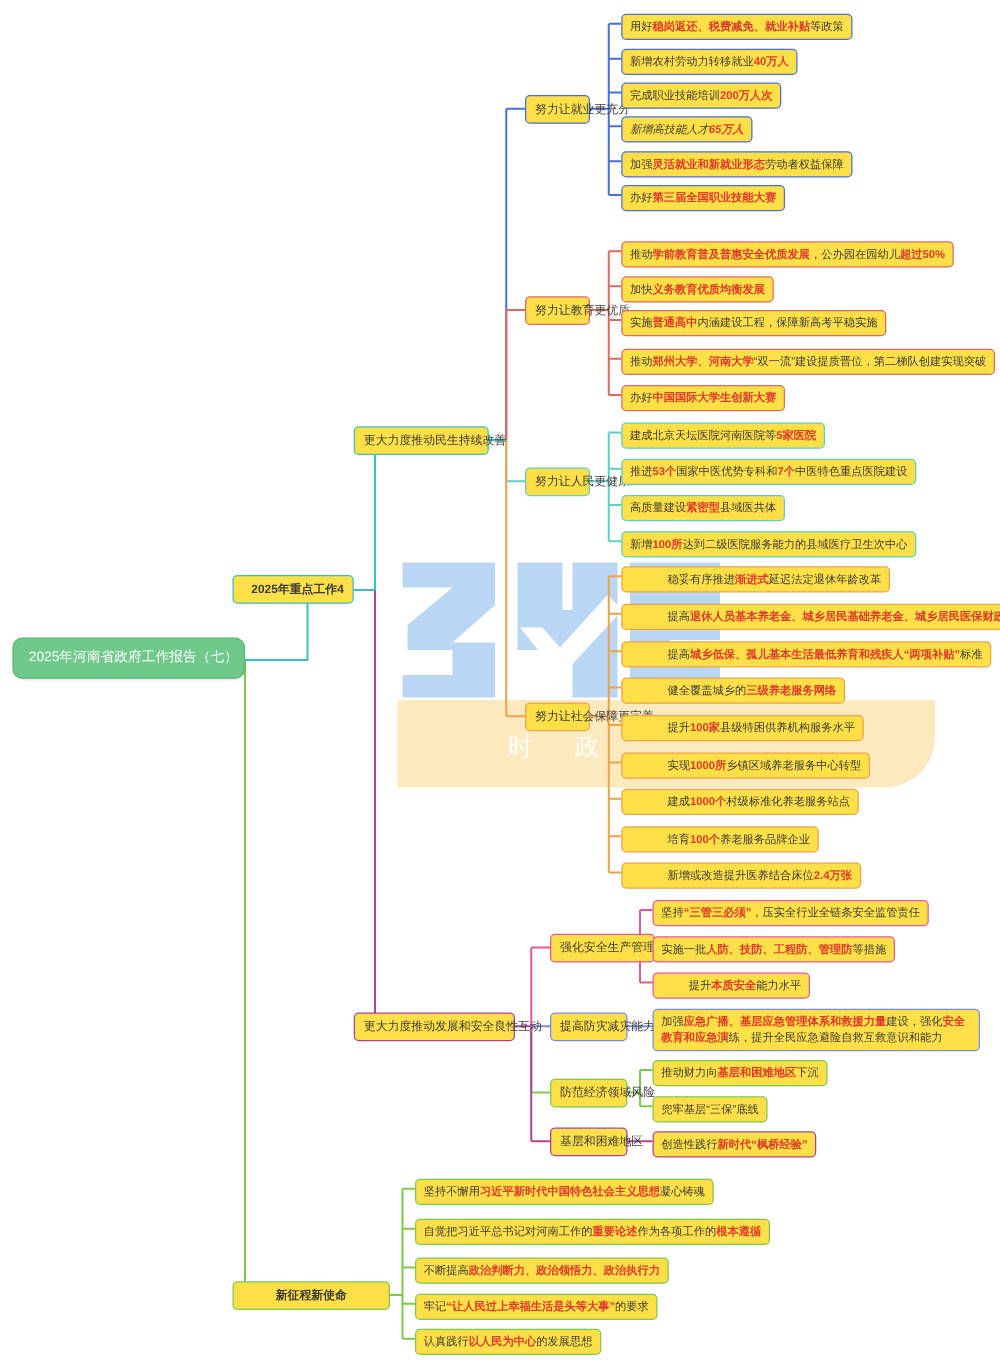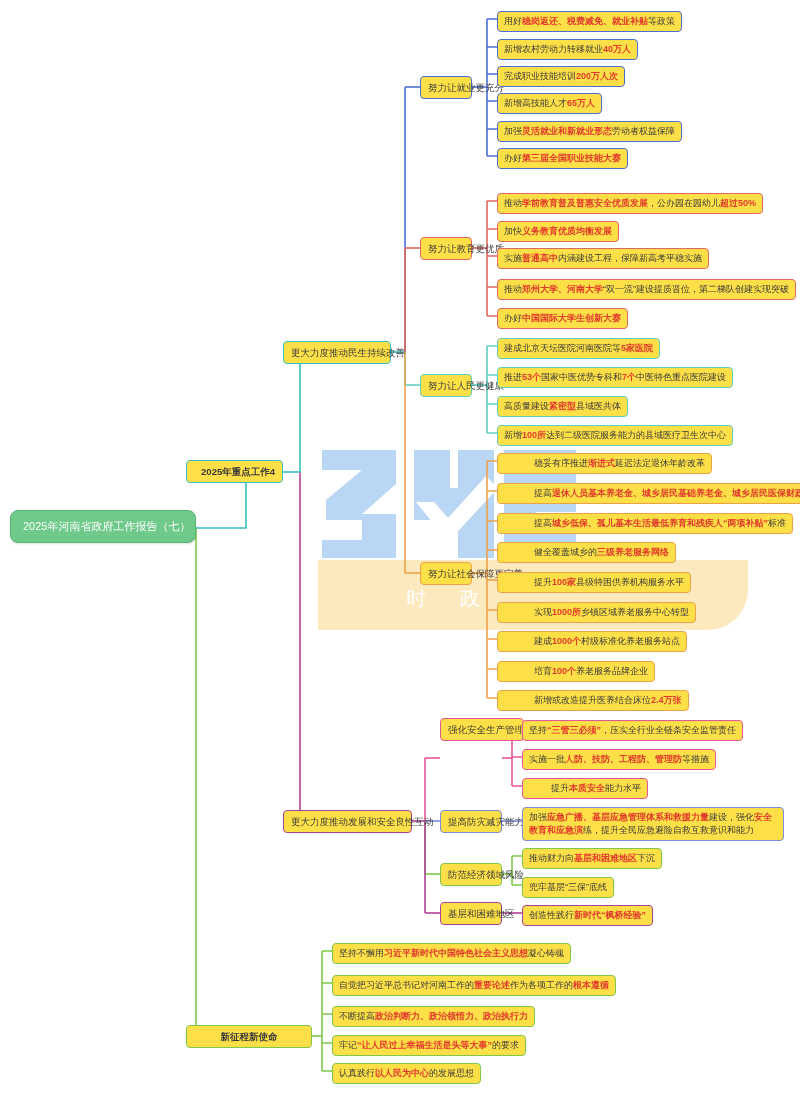--- a/index.html
+++ b/index.html
@@ -154,30 +154,30 @@
   <div class="node lvl1" style="left:186px;top:460px;width:97px;text-align:right;">2025年重点工作4</div>
   <div class="node lvl1 lvl2-c" style="left:186px;top:1025px;width:126px;text-align:center;">新征程新使命</div>
 
   <div class="node mid lvl2-a" style="left:283px;top:341px;width:108px;">更大力度推动民生持续改善</div>
   <div class="node mid lvl2-b" style="left:283px;top:810px;width:129px;">更大力度推动发展和安全良性互动</div>
 
   <div class="node mid b1" style="left:420px;top:76px;width:52px;">努力让就业更充分</div>
   <div class="node mid b2" style="left:420px;top:237px;width:52px;">努力让教育更优质</div>
   <div class="node mid b3" style="left:420px;top:374px;width:52px;">努力让人民更健康</div>
   <div class="node mid b4" style="left:420px;top:562px;width:52px;">努力让社会保障更完善</div>
-  <div class="node mid b5" style="left:440px;top:718px;width:84px;">强化安全生产管理</div>
+  <div class="node mid b5" style="left:440px;top:747px;width:84px;">强化安全生产管理</div>
   <div class="node mid b6" style="left:440px;top:810px;width:62px;">提高防灾减灾能力</div>
   <div class="node mid b7" style="left:440px;top:863px;width:62px;">防范经济领域风险</div>
   <div class="node mid b8" style="left:440px;top:902px;width:62px;">基层和困难地区</div>
 
   <div id="leaves">
       <div class="node b1" style="left: 497px; top: 11px;"><span>用好</span><span class="hl">稳岗返还、税费减免、就业补贴</span><span>等政策</span></div>
       <div class="node b1" style="left: 497px; top: 39px;"><span>新增农村劳动力转移就业</span><span class="hl">40万人</span></div>
       <div class="node b1" style="left: 497px; top: 66px;"><span>完成职业技能培训</span><span class="hl">200万人次</span></div>
-      <div class="node b1" style="left: 497px; top: 93px;"><span>新增高技能人才</span><span class="hl">65万人</span></div>
+      <div class="node b1" style="left: 497px; top: 93px; font-style: italic;"><span>新增高技能人才</span><span class="hl">65万人</span></div>
       <div class="node b1" style="left: 497px; top: 121px;"><span>加强</span><span class="hl">灵活就业和新就业形态</span><span>劳动者权益保障</span></div>
       <div class="node b1" style="left: 497px; top: 148px;"><span>办好</span><span class="hl">第三届全国职业技能大赛</span></div>
       <div class="node b2" style="left: 497px; top: 193px;"><span>推动</span><span class="hl">学前教育普及普惠安全优质发展</span><span>，公办园在园幼儿</span><span class="hl">超过50%</span></div>
       <div class="node b2" style="left: 497px; top: 221px;"><span>加快</span><span class="hl">义务教育优质均衡发展</span></div>
       <div class="node b2" style="left: 497px; top: 248px;"><span>实施</span><span class="hl">普通高中</span><span>内涵建设工程，保障新高考平稳实施</span></div>
       <div class="node b2" style="left: 497px; top: 279px;"><span>推动</span><span class="hl">郑州大学、河南大学</span><span>“双一流”建设提质晋位，第二梯队创建实现突破</span></div>
       <div class="node b2" style="left: 497px; top: 308px;"><span>办好</span><span class="hl">中国国际大学生创新大赛</span></div>
       <div class="node b3" style="left: 497px; top: 338px;"><span>建成北京天坛医院河南医院等</span><span class="hl">5家医院</span></div>
       <div class="node b3" style="left: 497px; top: 367px;"><span>推进</span><span class="hl">53个</span><span>国家中医优势专科和</span><span class="hl">7个</span><span>中医特色重点医院建设</span></div>
       <div class="node b3" style="left: 497px; top: 396px;"><span>高质量建设</span><span class="hl">紧密型</span><span>县域医共体</span></div>

